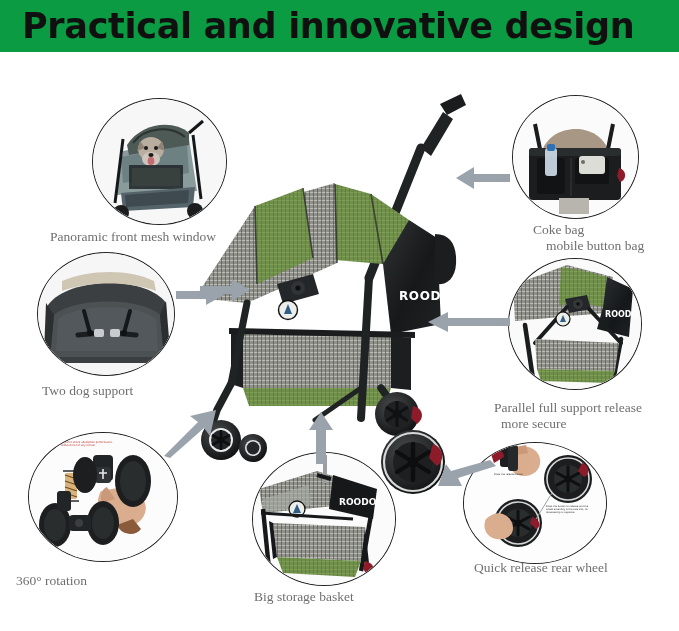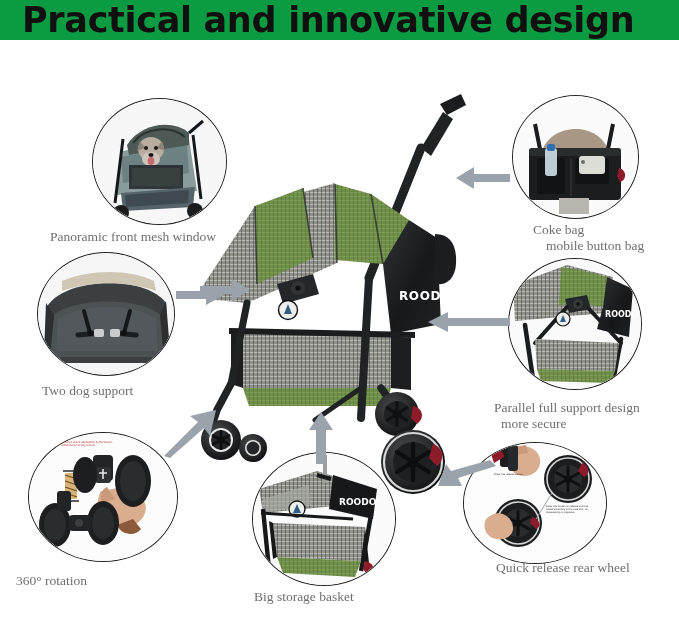--- a/index.html
+++ b/index.html
@@ -13,21 +13,21 @@
   }
   #infographic{
     position:relative;
     width:679px;height:631px;
     background:#ffffff;
     overflow:hidden;
   }
 
   
   .banner{
-    position:absolute;left:0;top:0;width:679px;height:40px;
+    position:absolute;left:0;top:0;width:679px;height:52px;
     background:#0a9b43;
     display:flex;align-items:center;
   }
   .banner-title{
     font-size:35px;
     font-weight:700;
     color:#101010;
     letter-spacing:-0.3px;
     padding-left:22px;
     line-height:1;
@@ -351,21 +351,21 @@
 
         <path d="M26 80 L110 84 L106 112 L28 110 Z" fill="url(#meshpat2)"></path>
         <path d="M28 110 L106 112 L102 124 L32 122 Z" fill="url(#greenpat2)"></path>
 
         <circle cx="54" cy="60" r="7" fill="#eceeea" stroke="#111" stroke-width="1.2"></circle>
         <path d="M51 63 L54 56 L57 63 Z" fill="#2f5e86"></path>
       </svg>
     </div>
   </div>
   <div class="caption" style="left:494px;top:400px;">
-    <span>Parallel full support design</span>
+    <span>Parallel full support release</span>
     <span class="l2" style="padding-left:7px;">more secure</span>
   </div>
 
   <div class="bubble" style="left:28px;top:432px;width:148px;height:128px;">
     <div class="photo">
       <svg viewBox="0 0 148 128" width="148" height="128">
         <rect width="148" height="128" fill="#fcfcfc"></rect>
 
         <rect x="36" y="40" width="12" height="26" rx="2" fill="#d9b37a"></rect>
         <path d="M36 42 L48 46 M36 48 L48 52 M36 54 L48 58 M36 60 L48 64" stroke="#6b4f22" stroke-width="1.2" fill="none"></path>
@@ -479,21 +479,21 @@
         </g>
         <path d="M22 76 C32 66 44 70 48 80 C52 90 44 98 32 96 C22 94 18 84 22 76 Z" fill="#d9ad8d"></path>
         <path d="M68 74 C76 76 78 84 72 86 L66 80 Z" fill="#8e1b29"></path>
 
         <path d="M72 76 L88 50" stroke="#9aa0a3" stroke-width="1" fill="none"></path>
       </svg>
       <div class="tiny-dark" style="left:30px;top:30px;width:40px;">Press the release button</div>
       <div class="tiny-dark" style="left:82px;top:62px;width:48px;">Press the button to release and the wheel assembly is the axle slot, for disassembly is opposite</div>
     </div>
   </div>
-  <div class="caption" style="left:496px;top:560px;">
+  <div class="caption" style="left:474px;top:560px;">
     <span>Quick release rear wheel</span>
   </div>
 
   <div class="arrow" style="left:200px;top:277px;">
     <svg width="52" height="26" viewBox="0 0 52 26">
       <path d="M0 9 L32 9 L32 2 L50 13 L32 24 L32 17 L0 17 Z" fill="#9aa3ab"></path>
     </svg>
   </div>
 
   <div class="arrow" style="left:452px;top:165px;">

